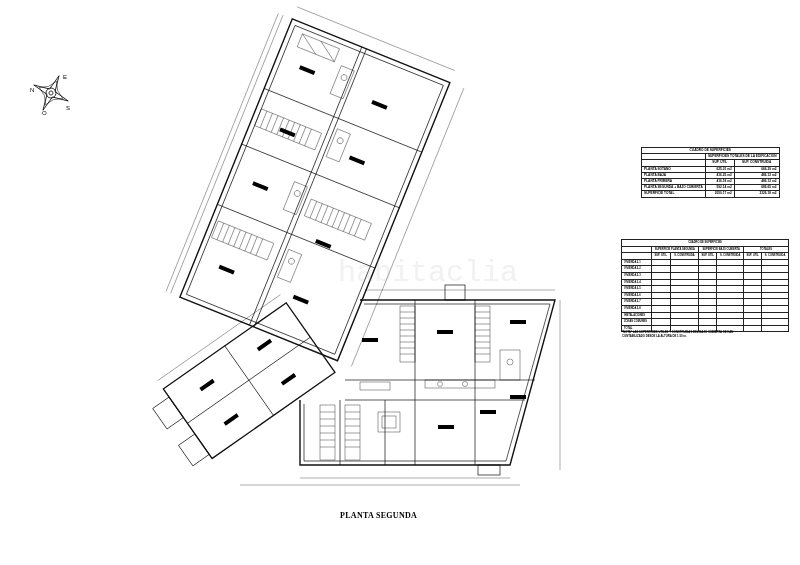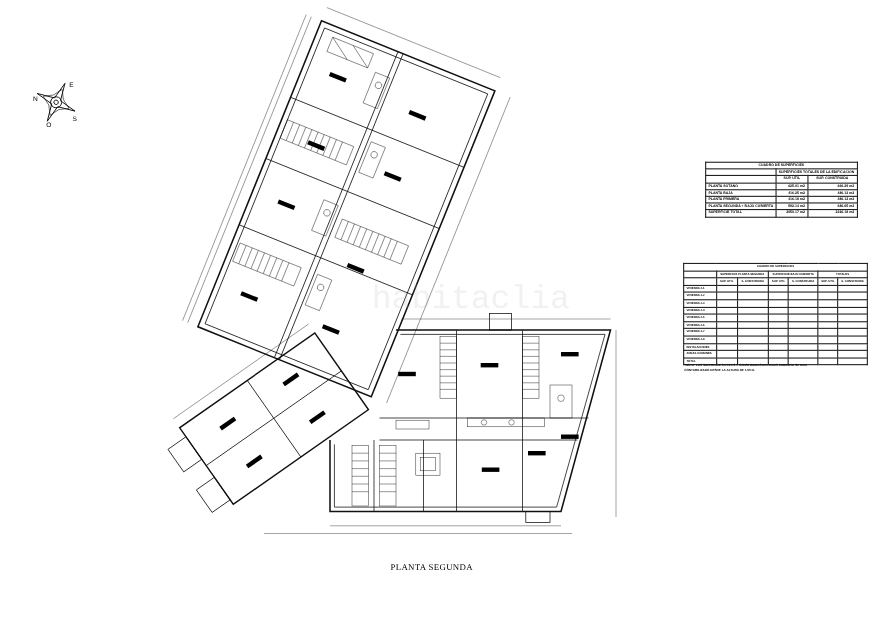--- a/index.html
+++ b/index.html
@@ -6,21 +6,21 @@
   body{width:800px;height:565px;position:relative;overflow:hidden;font-family:"Liberation Sans",sans-serif;color:#000;}
   #plan{position:absolute;left:0;top:0;width:800px;height:565px;}
   .tbl{position:absolute;border-collapse:collapse;font-family:"Liberation Sans",sans-serif;background:#fff;}
   .tbl td{border:0.6px solid #222;padding:0 2px;font-size:3.2px;line-height:5.2px;height:5.2px;white-space:nowrap;overflow:hidden;font-weight:bold;}
   .tbl .hd td{background:#fff;text-align:center;}
   .tbl td.num{text-align:right;}
   #t1{left:641px;top:147px;width:138px;}
   #t2{left:621px;top:239px;width:168px;}
   #t2 td{font-size:2.6px;line-height:5.6px;height:5.6px;}
   .note{position:absolute;left:622px;top:331px;width:130px;font-size:2.8px;line-height:3.6px;font-weight:bold;}
-  .title{position:absolute;left:355px;top:511px;font-family:"Liberation Serif",serif;font-weight:normal;font-size:8px;letter-spacing:0.3px;}
+  .title{position:absolute;left:340px;top:511px;font-family:"Liberation Serif",serif;font-weight:bold;font-size:8px;letter-spacing:0.3px;}
   .watermark{position:absolute;left:338px;top:256px;font-size:30px;color:rgba(180,180,180,0.18);font-family:Liberation Mono, monospace;}
   .compass{position:absolute;left:28px;top:70px;width:46px;height:46px;}
 </style>
 </head>
 <body>
 
 <svg id="plan" viewBox="0 0 800 565" xmlns="http://www.w3.org/2000/svg">
   <g fill="none" stroke="#111" stroke-width="0.7">
 
     <g transform="rotate(22 300 200)">

